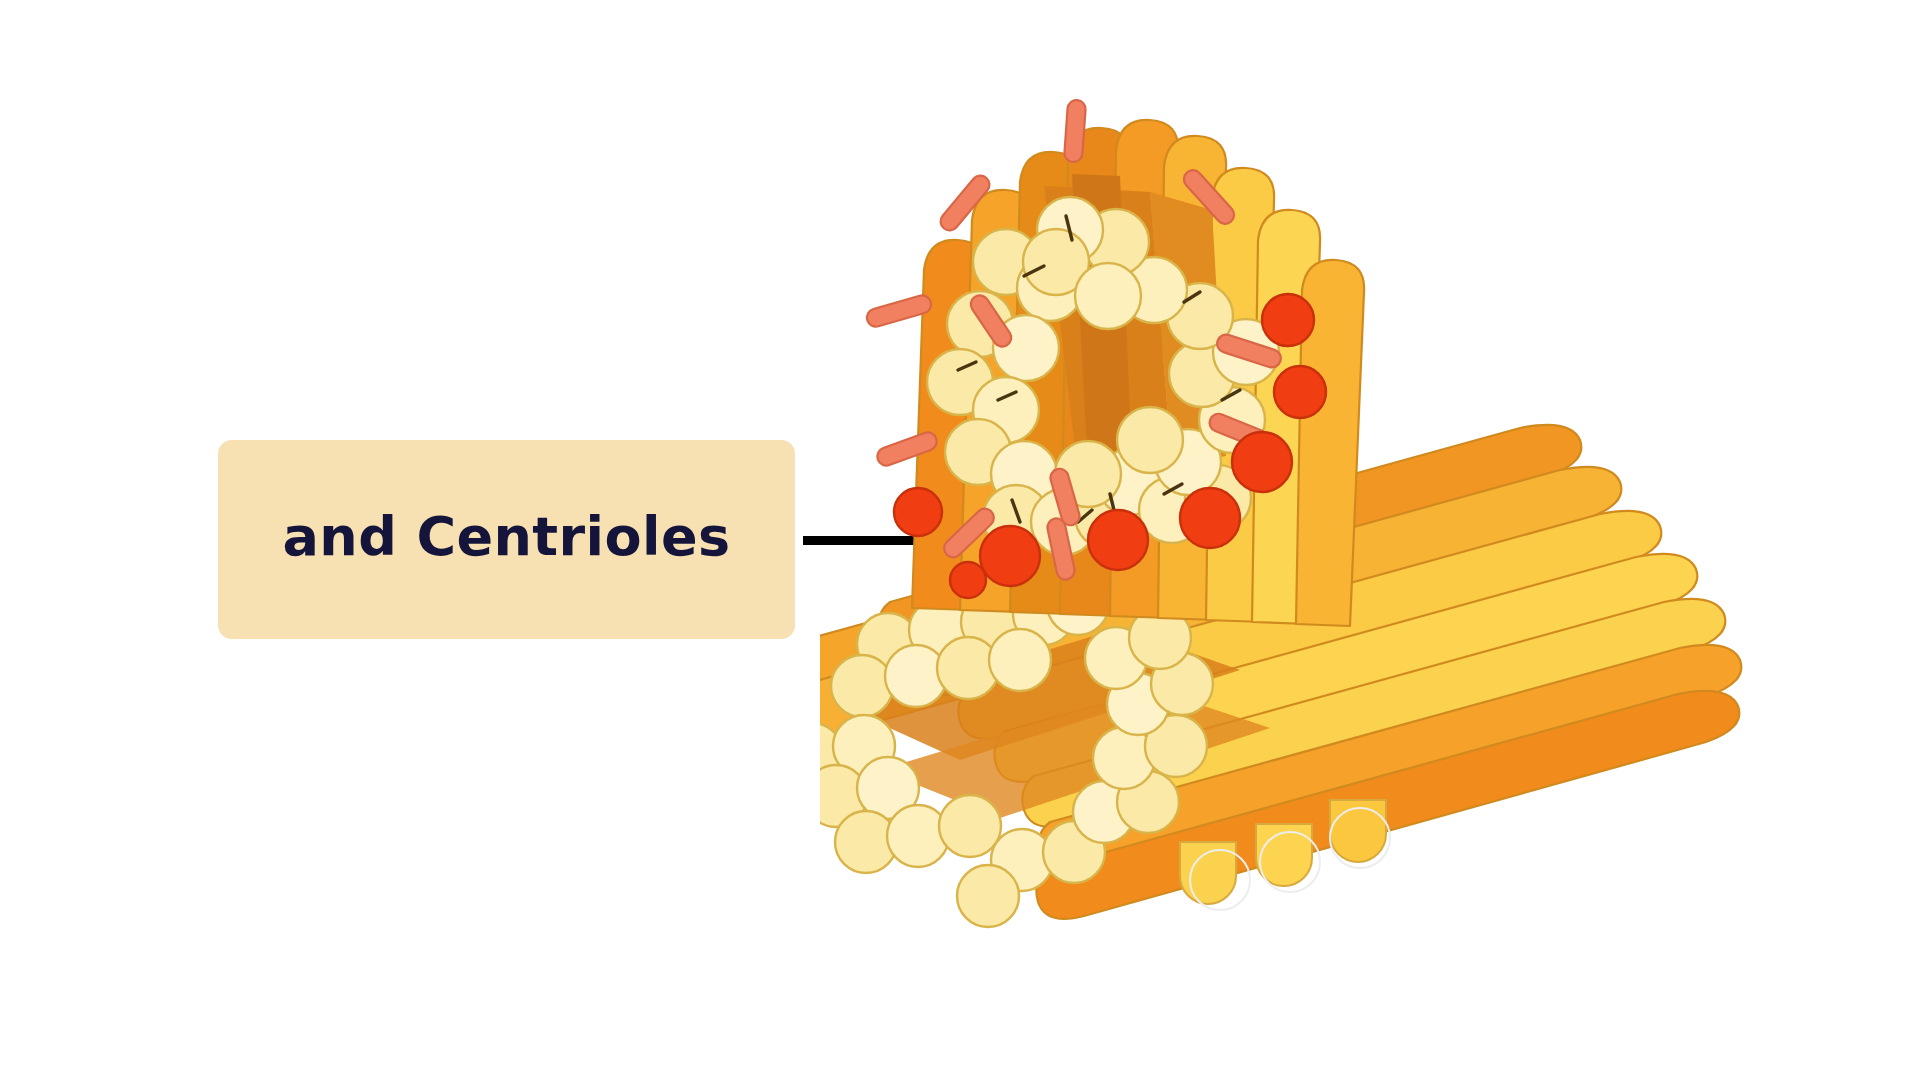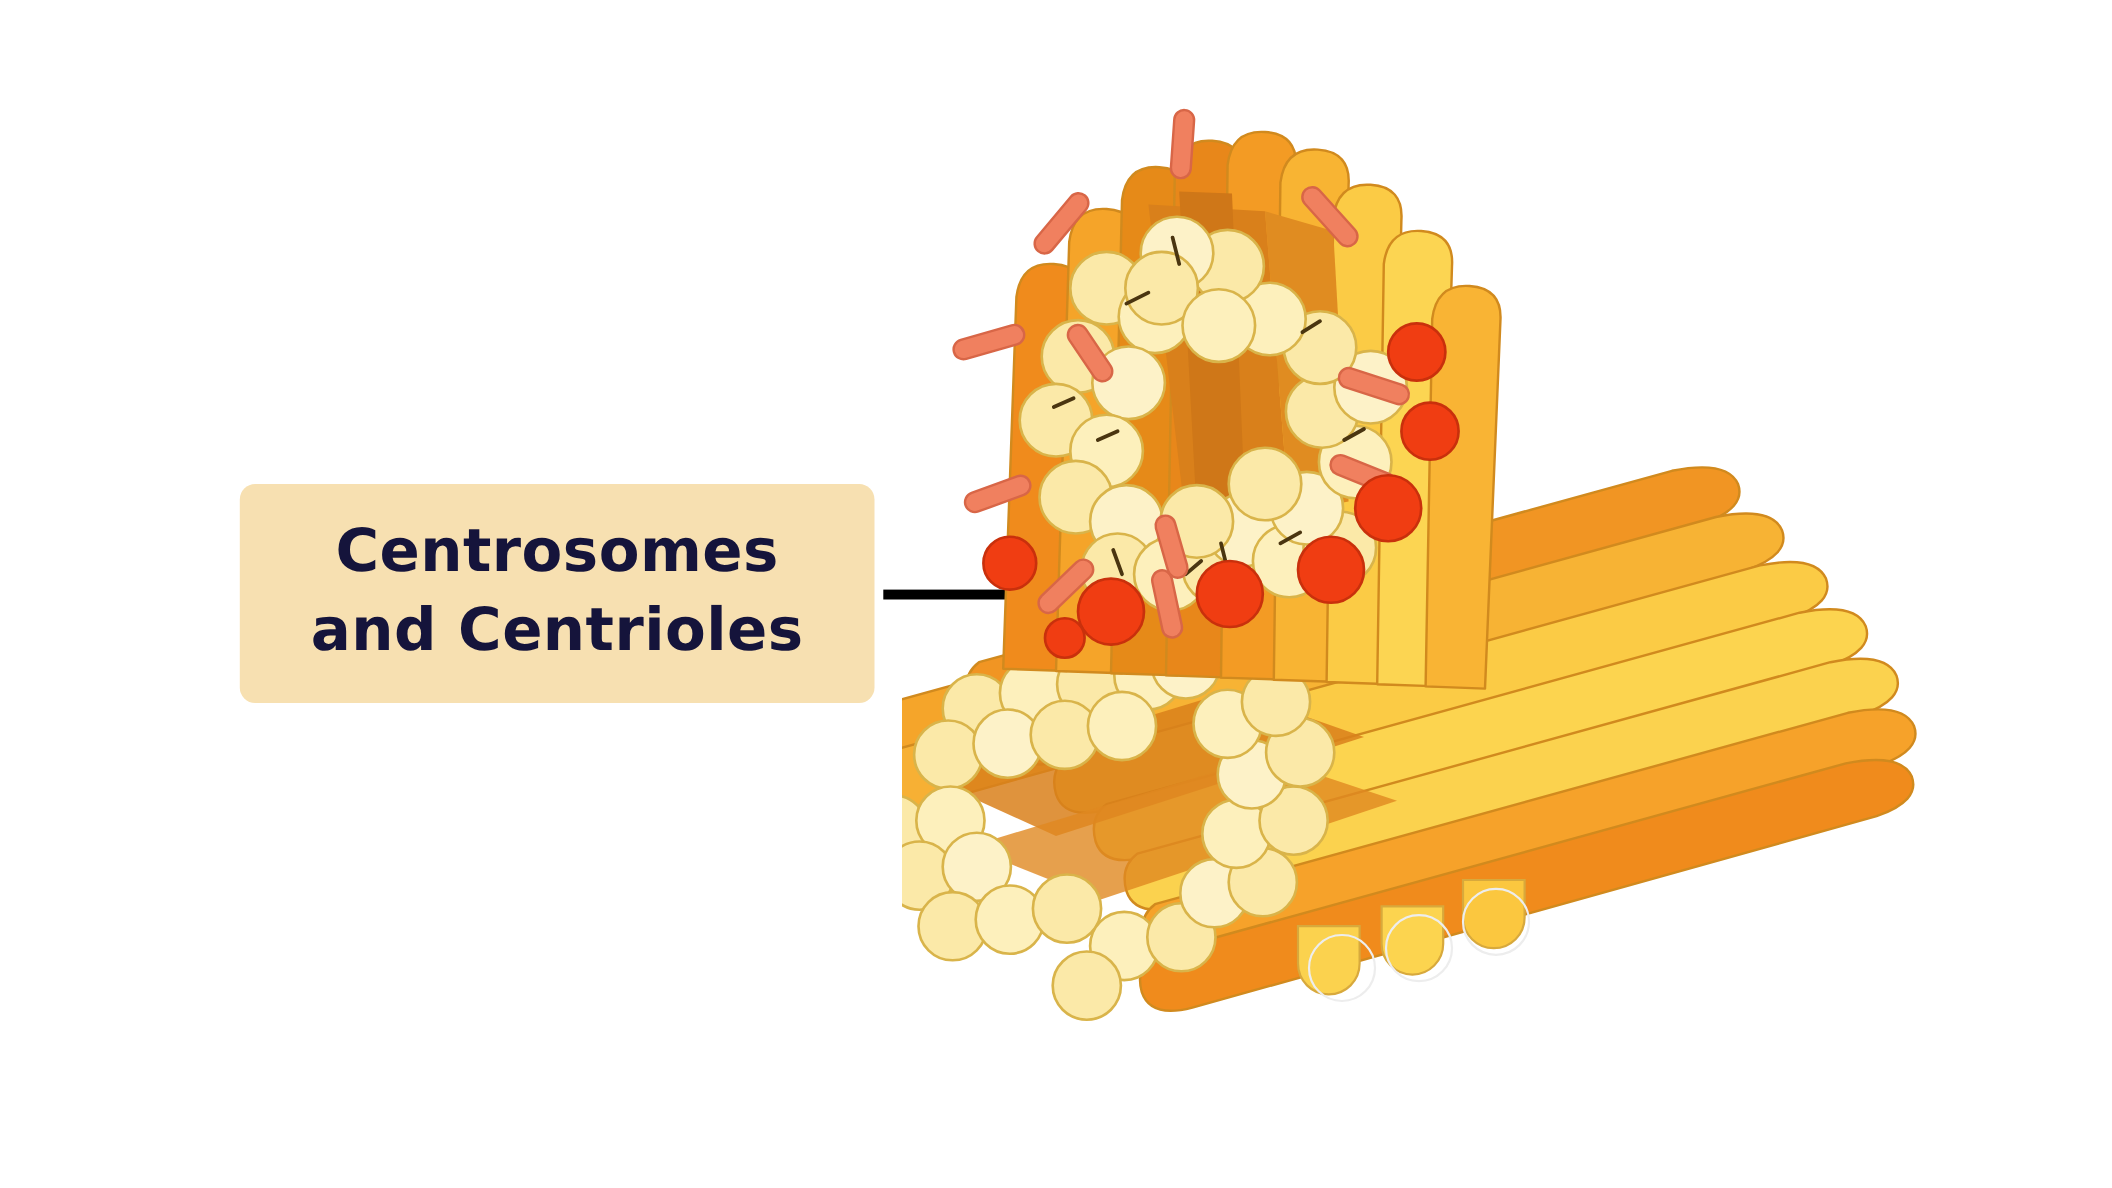--- a/index.html
+++ b/index.html
@@ -47,21 +47,20 @@
   
   #illus{position:absolute;left:820px;top:70px;width:1100px;height:930px;}
   svg{display:block;}
 </style>
 </head>
 <body>
 
 <div id="stage">
 
   <div class="callout-box">
-    <div class="callout-line">Centrosomes</div>
     <div class="callout-line">and Centrioles</div>
   </div>
   <div class="leader-line"></div>
 
   <div id="illus">
     <svg width="1100" height="930" viewBox="0 0 1100 930" xmlns="http://www.w3.org/2000/svg">
       <defs>
         <clipPath id="vclip">
           <path d="M104 330 L176 58 Q188 20 228 22 L370 36 Q400 40 398 72 L392 436 Z"></path>
         </clipPath>

